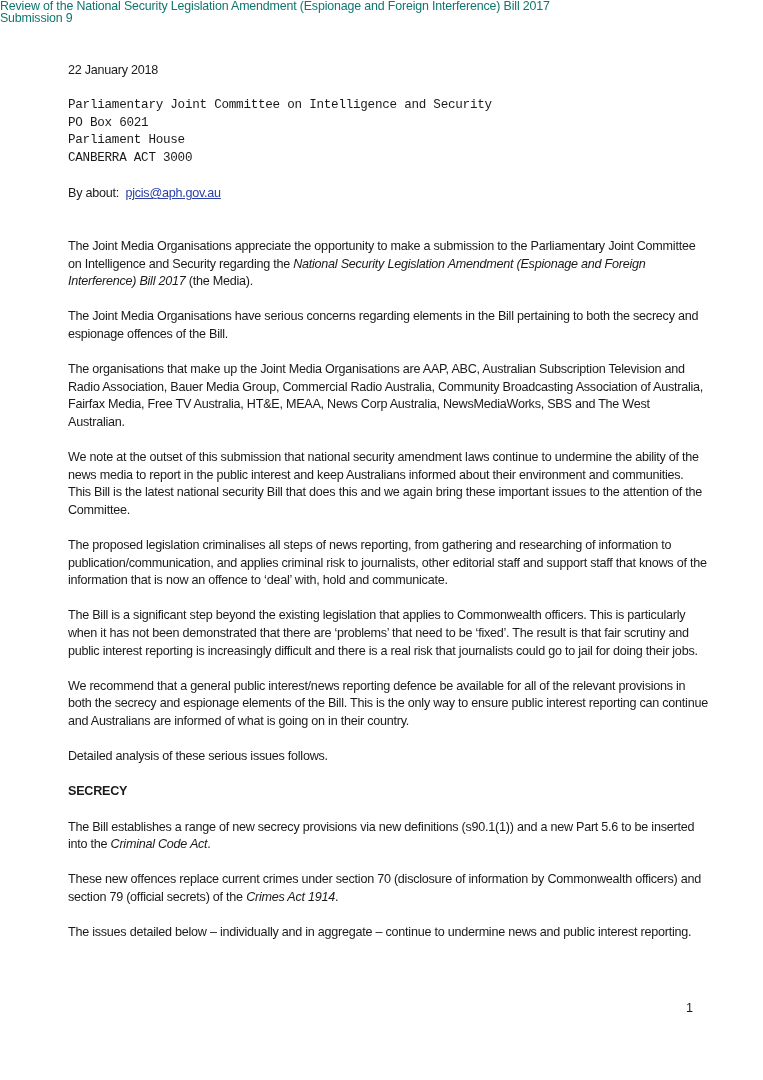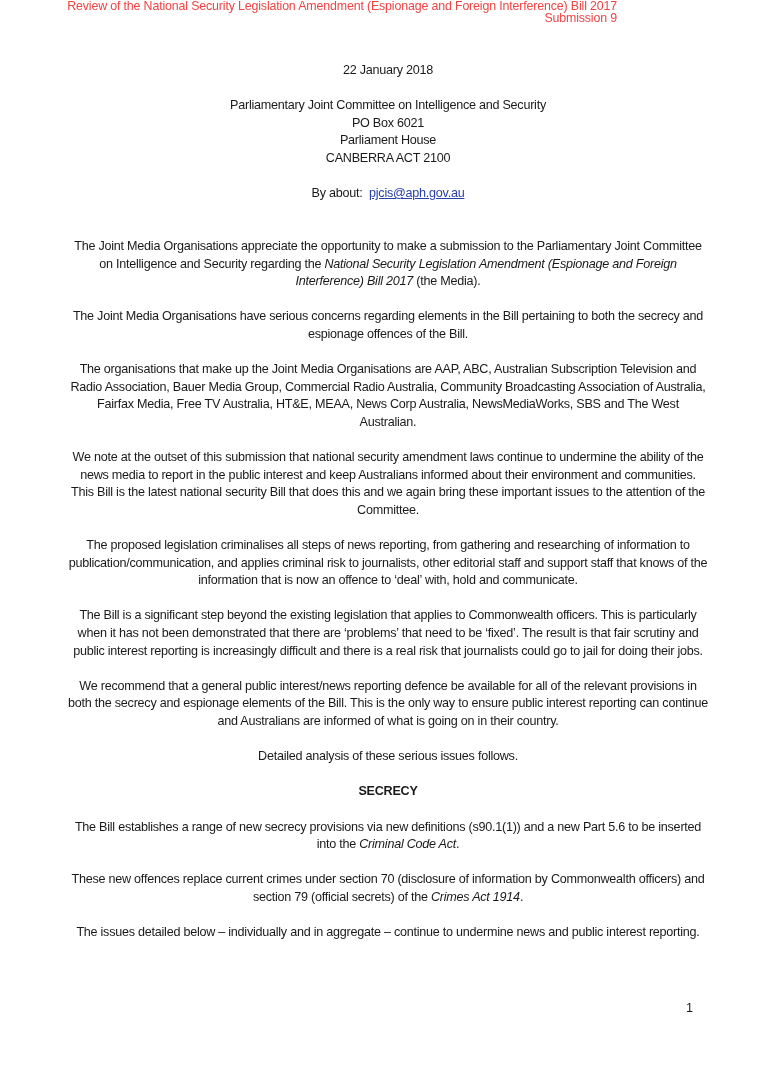--- a/index.html
+++ b/index.html
@@ -13,44 +13,43 @@
       position: relative;
       overflow: hidden;
       color: #1a1a1a;
       font-family: "Liberation Sans", sans-serif;
     }
     .page-header {
       position: absolute;
       left: 0;
       top: 0;
       width: 617px;
-      text-align: right;
+      text-align: left;
       font-family: "Liberation Sans", sans-serif;
       font-size: 12.4px;
       line-height: 12px;
-      color: #ef4444;
+      color: #0f766e;
       letter-spacing: -0.15px;
     }
     .page-header div { white-space: nowrap; }
     .body-text {
       position: absolute;
       left: 68px;
       top: 62px;
       width: 640px;
       font-family: "Liberation Sans", sans-serif;
       font-size: 12.6px;
       line-height: 17.6px;
       color: #1a1a1a;
       letter-spacing: -0.25px;
     }
     .body-text p {
       margin: 0 0 17.6px 0;
-      text-align: center;
     }
-    .addr-line { display: block; }
+    .addr-line { display: block; font-family: Liberation Mono, monospace; }
     .email-link {
       color: #2a3fa8;
       text-decoration: underline;
       margin-top: 27px;
     }
     .heading {
       font-weight: bold;
     }
     em { font-style: italic; }
     .page-number {
@@ -71,21 +70,21 @@
   <div>Submission 9</div>
 </div>
 
 <div class="body-text">
   <p>22 January 2018</p>
 
   <p>
     <span class="addr-line">Parliamentary Joint Committee on Intelligence and Security</span>
     <span class="addr-line">PO Box 6021</span>
     <span class="addr-line">Parliament House</span>
-    <span class="addr-line">CANBERRA  ACT  2100</span>
+    <span class="addr-line">CANBERRA  ACT  3000</span>
   </p>
 
   <p><span style="white-space:pre">By about:  </span><a class="email-link">pjcis@aph.gov.au</a></p>
 
   <div class="spacer-lg"></div>
 
 
   <p><span>The Joint Media Organisations appreciate the opportunity to make a submission to the Parliamentary Joint Committee on Intelligence and Security regarding the </span><em>National Security Legislation Amendment (Espionage and Foreign Interference) Bill 2017</em><span> (the Media).</span></p>
 
   <p>The Joint Media Organisations have serious concerns regarding elements in the Bill pertaining to both the secrecy and espionage offences of the Bill.</p>

